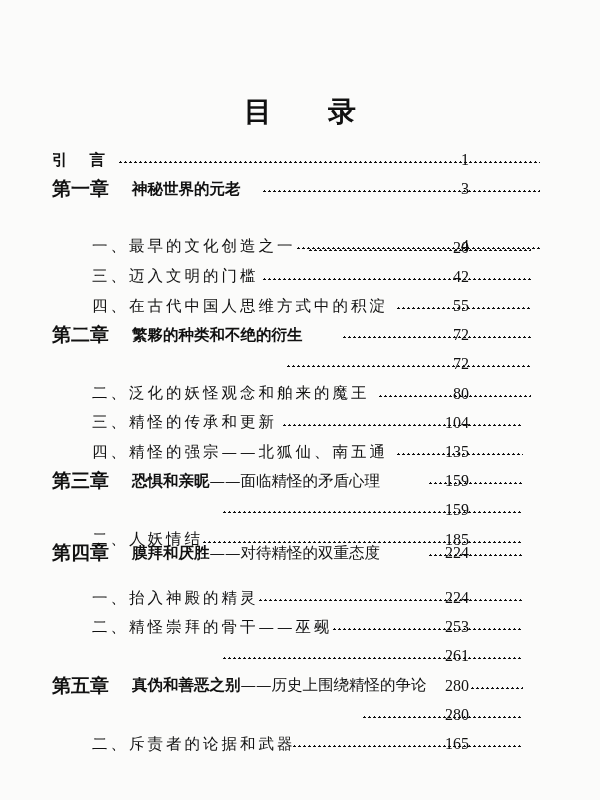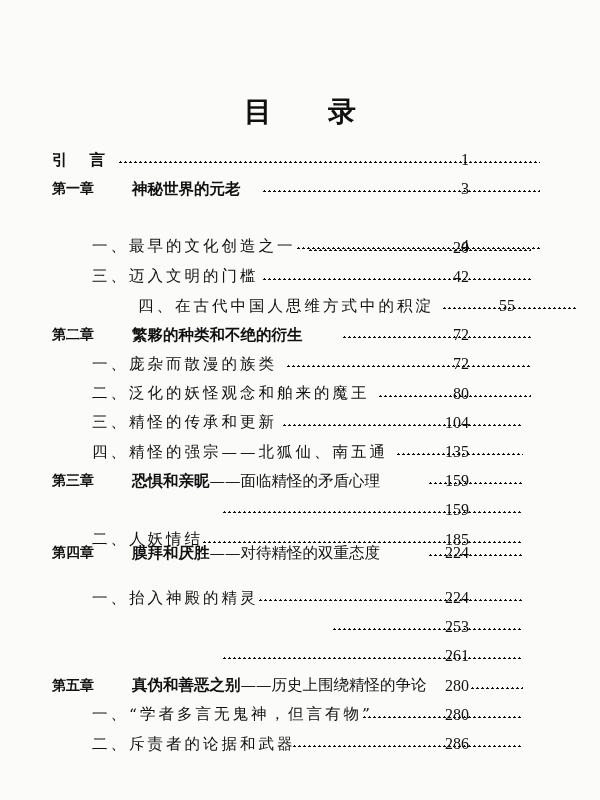--- a/index.html
+++ b/index.html
@@ -13,21 +13,21 @@
   }
   .title span { display: inline-block; }
   .title .gap { width: 56px; }
   .toc { position: absolute; top: 146px; left: 0; width: 600px; }
   .row {
     position: absolute; left: 0; width: 511px; height: 28px;
     display: flex; align-items: center; font-size: 15.5px;
   }
   .row .label { white-space: nowrap; }
   .row.chapter .num {
-    position: absolute; left: 52px; font-family: "DejaVu Sans", sans-serif; font-weight: bold; font-size: 14px;
+    position: absolute; left: 52px; font-family: "DejaVu Sans", sans-serif; font-weight: bold; font-size: 19px;
   }
   .row.chapter .label {
     position: absolute; left: 132px; font-family: "DejaVu Sans", sans-serif; font-weight: bold;
   }
   .row.chapter .label .sub { font-weight: normal; font-family: "DejaVu Serif", serif; }
   .row.section .label { position: absolute; left: 92px; letter-spacing: 3px; }
   .leader {
     position: absolute; height: 2px; top: 15px;
     background-image: radial-gradient(circle, #111 1px, transparent 1.3px);
     background-size: 5px 3px; background-repeat: repeat-x;
@@ -63,33 +63,32 @@
     </div>
     <div class="row section" style="top: 87.6px;">
       <span class="leader" style="left: 308px; width: 223px;"></span>
       <span class="page">20</span>
     </div>
     <div class="row section" style="top: 116.8px;">
       <span class="label">三、迈入文明的门槛</span>
       <span class="leader" style="left: 262px; width: 269px;"></span>
       <span class="page">42</span>
     </div>
-    <div class="row section" style="top: 146px; margin-left: 46px;">
+    <div class="row section" style="top: 146px;">
       <span class="label">四、在古代中国人思维方式中的积淀</span>
       <span class="leader" style="left: 396px; width: 135px;"></span>
       <span class="page">55</span>
     </div>
     <div class="row chapter" style="top: 175.2px;">
       <span class="num">第二章</span>
       <span class="label"><span>繁夥的种类和不绝的衍生</span><span class="sub"></span></span>
       <span class="leader" style="left: 342px; width: 189px;"></span>
       <span class="page">72</span>
     </div>
     <div class="row section" style="top: 204.4px;">
-      <span class="label">一、庞杂而散漫的族类</span>
       <span class="leader" style="left: 286px; width: 245px;"></span>
       <span class="page">72</span>
     </div>
     <div class="row section" style="top: 233.6px;">
       <span class="label">二、泛化的妖怪观念和舶来的魔王</span>
       <span class="leader" style="left: 378px; width: 153px;"></span>
       <span class="page">80</span>
     </div>
     <div class="row section" style="top: 262.8px;">
       <span class="label">三、精怪的传承和更新</span>
@@ -121,36 +120,36 @@
       <span class="label"><span>膜拜和厌胜</span><span class="sub">——对待精怪的双重态度</span></span>
       <span class="leader" style="left: 428px; width: 94.5px;"></span>
       <span class="page">224</span>
     </div>
     <div class="row section" style="top: 438px;">
       <span class="label">一、抬入神殿的精灵</span>
       <span class="leader" style="left: 258px; width: 264.5px;"></span>
       <span class="page">224</span>
     </div>
     <div class="row section" style="top: 467.2px;">
+      <span class="label">二、精怪崇拜的骨干——巫觋</span>
       <span class="leader" style="left: 332px; width: 190.5px;"></span>
       <span class="page">253</span>
     </div>
     <div class="row section" style="top: 496.4px;">
       <span class="leader" style="left: 222px; width: 300.5px;"></span>
       <span class="page">261</span>
     </div>
     <div class="row chapter" style="top: 525.6px;">
       <span class="num">第五章</span>
       <span class="label"><span>真伪和善恶之别</span><span class="sub">——历史上围绕精怪的争论</span></span>
       <span class="leader" style="left: 470px; width: 52.5px;"></span>
       <span class="page">280</span>
     </div>
     <div class="row section" style="top: 554.8px;">
-      <span class="label">一、“学者多言无鬼神，但言有物”</span>
       <span class="leader" style="left: 362px; width: 160.5px;"></span>
       <span class="page">280</span>
     </div>
     <div class="row section" style="top: 584px;">
       <span class="label">二、斥责者的论据和武器</span>
       <span class="leader" style="left: 292px; width: 230.5px;"></span>
-      <span class="page">286</span>
+      <span class="page">165</span>
     </div>
   </div>
 
 </body></html>

